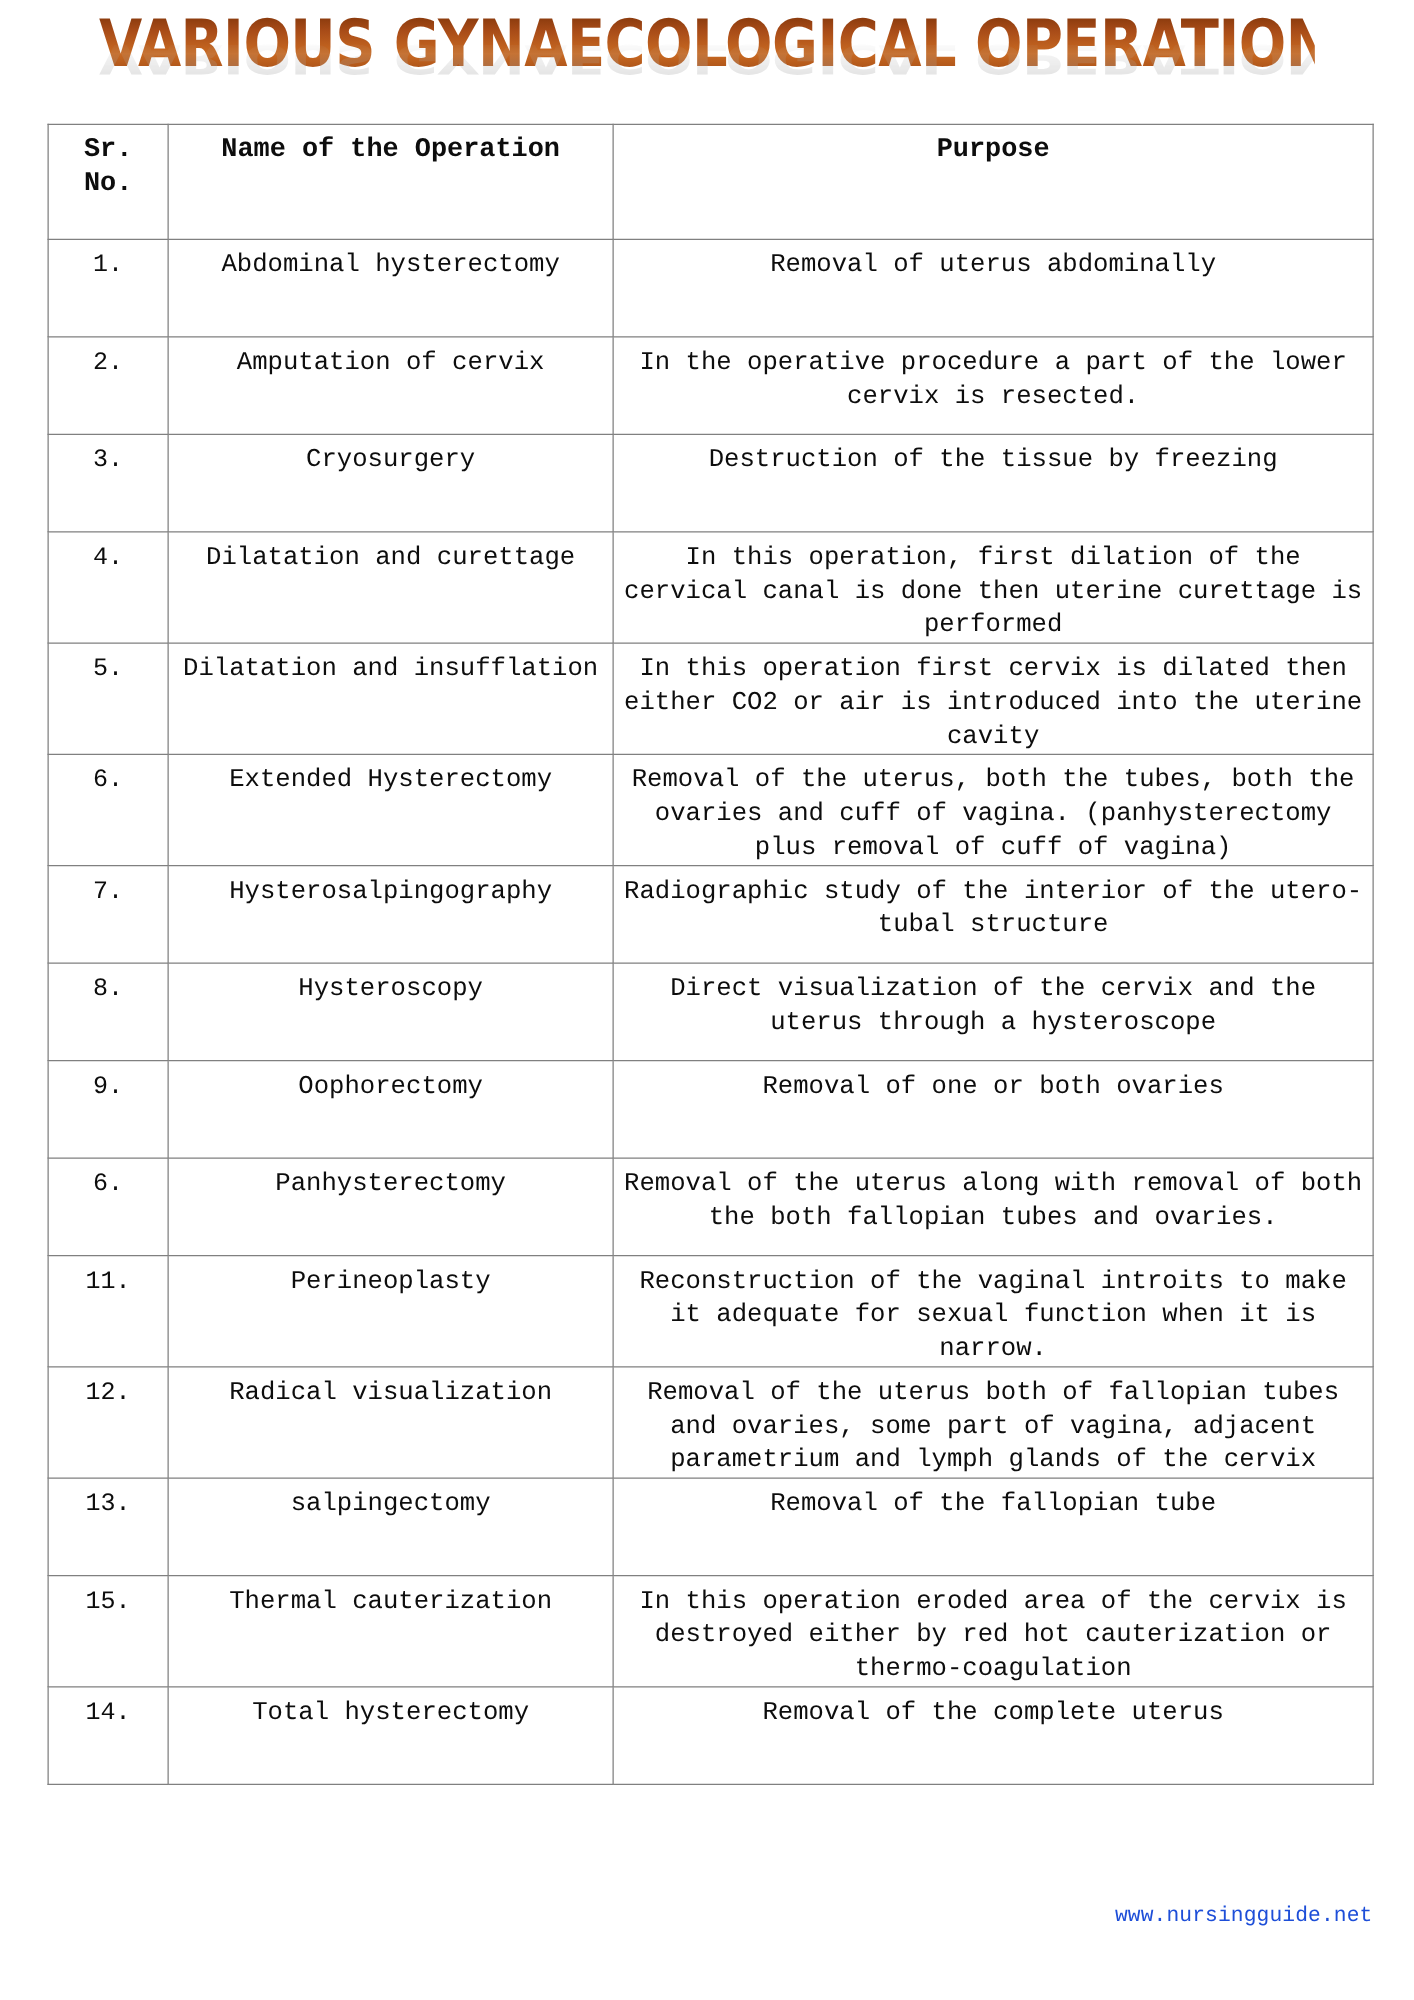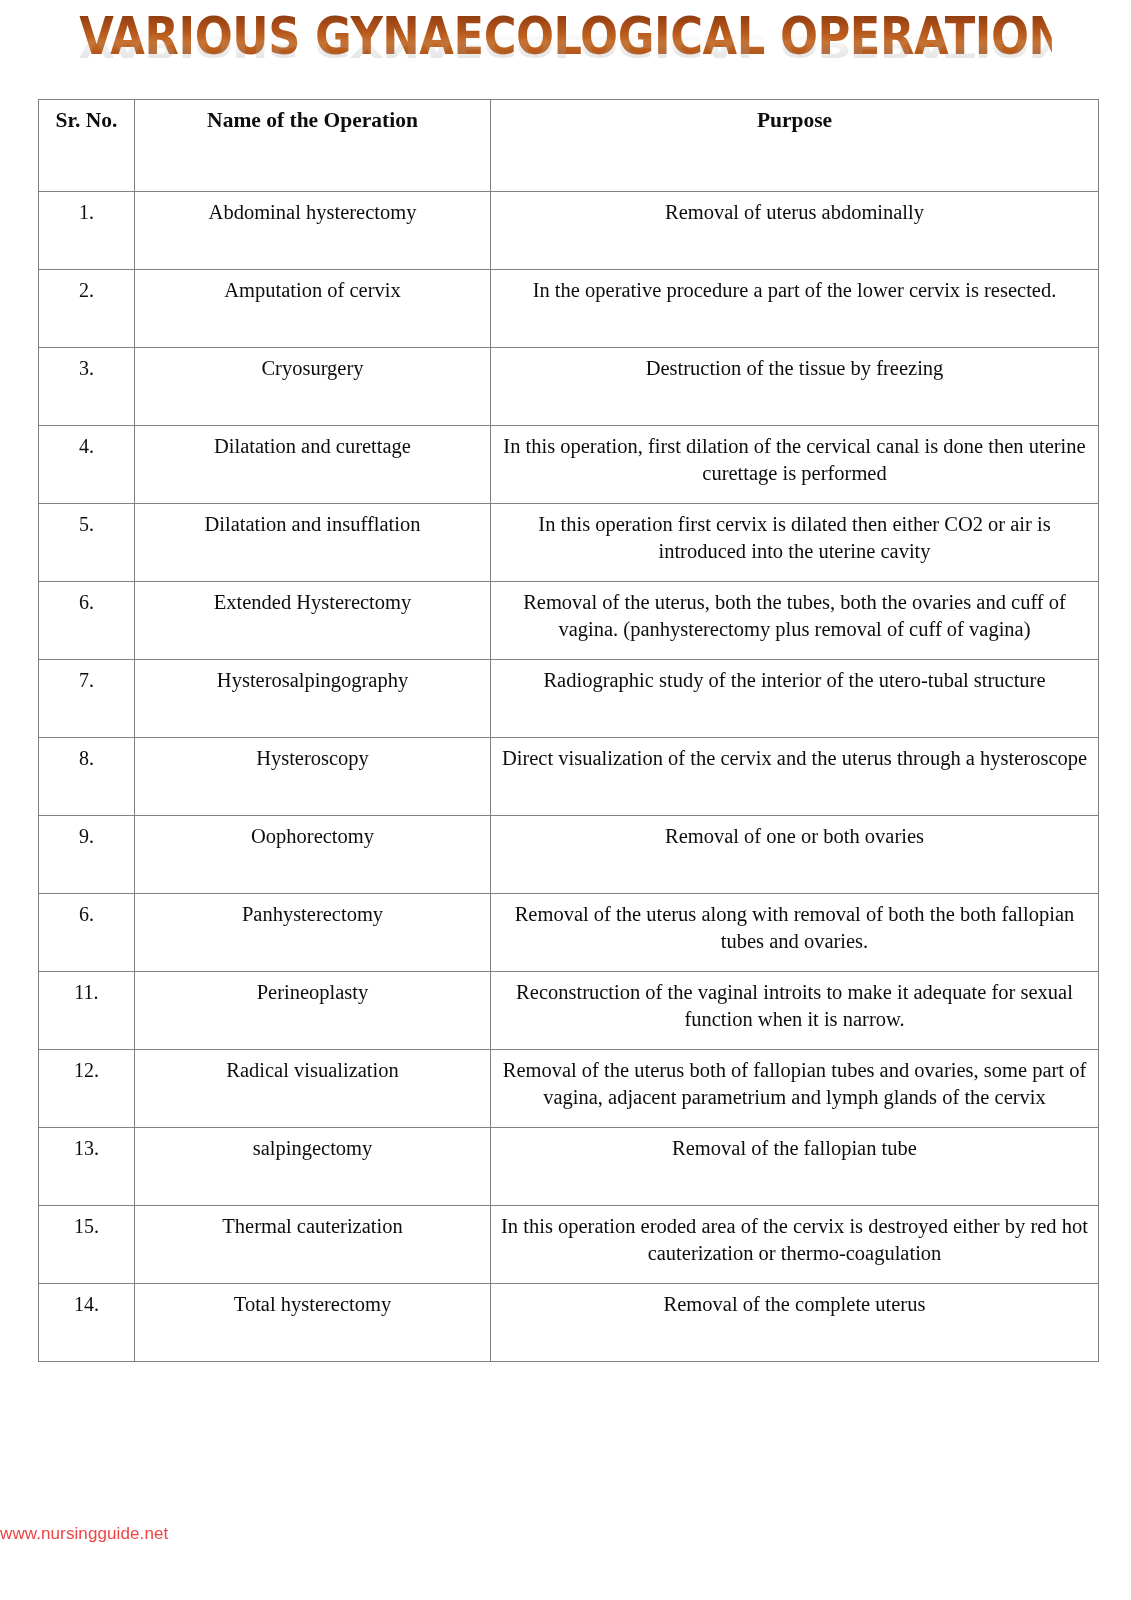--- a/index.html
+++ b/index.html
@@ -81,41 +81,42 @@
   table.ops col.c-purp  { width: 608px; }
 
   table.ops th, table.ops td {
     border: 1px solid #808080;
     vertical-align: top;
     padding: 7px 6px 0 6px;
     text-align: center;
     font-size: 20.5px;
     line-height: 27px;
     color: #0d0d0d;
-    font-family: Liberation Serif, serif;
+    font-family: Liberation Mono, monospace;
   }
   table.ops thead th {
     font-weight: bold;
     font-size: 21.5px;
     height: 84px;
   }
   table.ops td.sr {
     font-size: 20px;
   }
   table.ops tbody tr { height: 78px; }
 
   
   .footer {
     position: absolute;
     left: 0;
     top: 1524px;
     width: 1098px;
-    font-family: Liberation Sans, sans-serif;
+    text-align: right;
+    font-family: Liberation Mono, monospace;
     font-size: 17px;
-    color: #ef4444;
+    color: #1d4ed8;
     letter-spacing: 0.1px;
   }
 </style>
 </head>
 <body>
 
 <div class="title-wrap">
   <div class="title-main">VARIOUS GYNAECOLOGICAL OPERATIONS</div>
   <div class="title-reflect" aria-hidden="true">VARIOUS GYNAECOLOGICAL OPERATIONS</div>
 </div>

